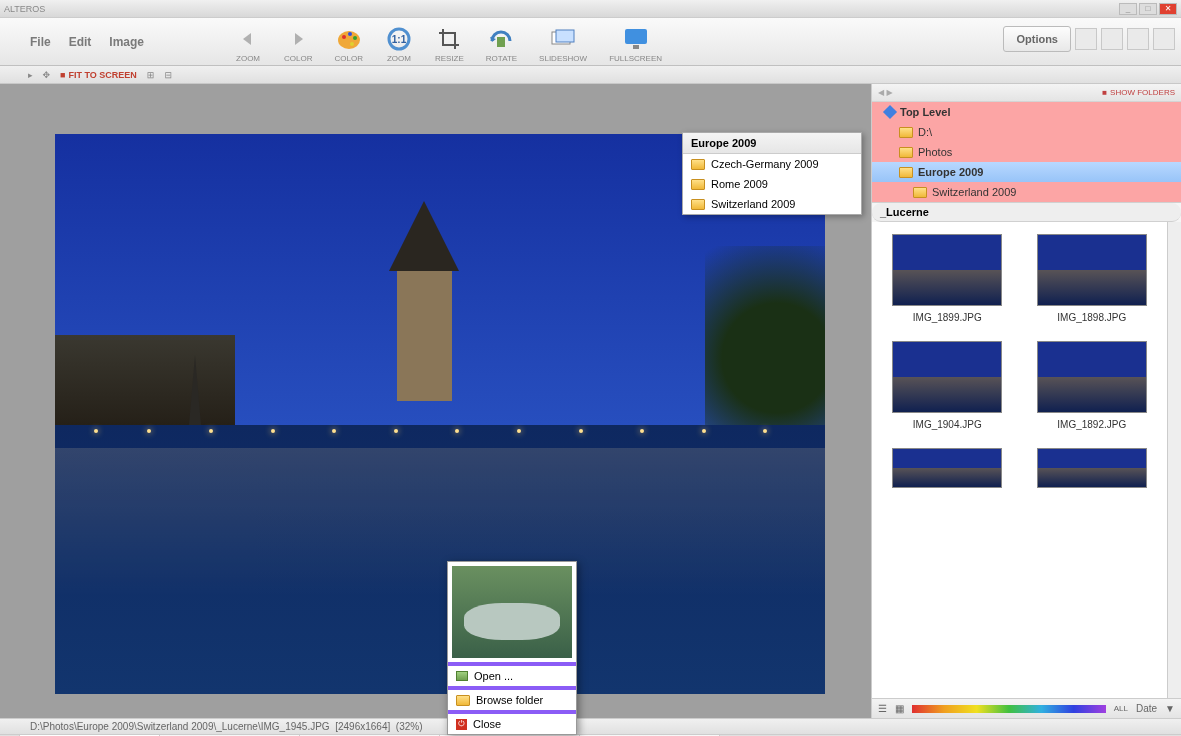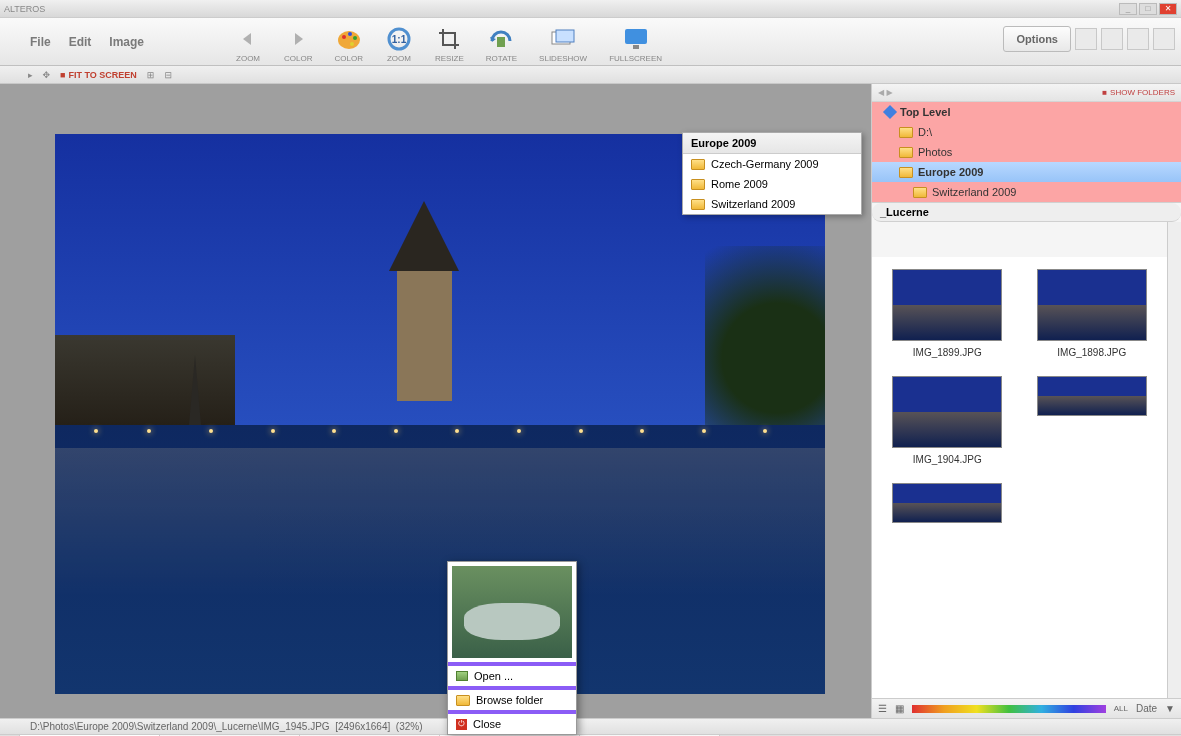--- a/index.html
+++ b/index.html
@@ -41,21 +41,21 @@
 
 .side-panel { width:310px; background:#f5f5f5; border-left:1px solid #ccc; display:flex; flex-direction:column;}
 .side-nav { height:18px; background:linear-gradient(#f4f4f4,#e4e4e4); display:flex; justify-content:space-between; align-items:center; padding:0 6px; font-size:8px; color:#c04040; border-bottom:1px solid #d4d4d4;}
 .folder-tree { background:#fca5a5; border-bottom:1px solid #d0d0d0;}
 .tree-row { display:flex; align-items:center; height:20px; padding:0 8px; font-size:11px; color:#333; cursor:pointer; gap:5px;}
 .tree-row.sel { background:linear-gradient(#b8d8ff,#98c4f8); font-weight:bold;}
 .tree-row .indent{ display:inline-block;}
 .folder-ico{ width:14px;height:11px;background:linear-gradient(#ffe088,#f0b838);border-radius:1px;border:1px solid #c89020;}
 .diamond-ico{ width:10px;height:10px;background:#4080e0;transform:rotate(45deg);}
 .section-label { background:#eee; padding:3px 8px; font-size:11px; font-weight:bold; border-bottom:1px solid #d0d0d0;border-radius:9px;}
-.thumb-grid { flex:1; background:#fff; overflow-y:auto; padding:12px 8px; display:grid; grid-template-columns:1fr 1fr; gap:18px 10px; align-content:start;margin-top:35px;}
+.thumb-grid { flex:1; background:#fff; overflow-y:auto; padding:12px 8px; display:grid; grid-template-columns:1fr 1fr; gap:18px 10px; align-content:start;}
 .thumb-cell { display:flex; flex-direction:column; align-items:center; gap:6px; font-size:10px; color:#333;}
 .thumb-img { width:110px; height:72px; background:linear-gradient(to bottom,#1a3090 50%,#102050 50%); border:1px solid #888; position:relative;}
 .thumb-img::after{content:"";position:absolute;left:0;right:0;bottom:0;height:50%;background:linear-gradient(rgba(255,200,100,.3),transparent);}
 .side-footer { height:20px; background:linear-gradient(#f4f4f4,#e4e4e4); display:flex; align-items:center; padding:0 6px; gap:8px; font-size:10px; color:#666; border-top:1px solid #ccc;}
 .color-strip{ height:8px; flex:1; background:linear-gradient(to right,#e03030,#f0a020,#f0e020,#40c040,#30b0e0,#3040e0,#a040e0);}
 
 .status-bar { height:16px; background:linear-gradient(#f0f0f0,#e0e0e0); font-size:10px; color:#666; display:flex; align-items:center; padding:0 30px; border-top:1px solid #ccc;}
 .tab-bar { height:20px; background:#e0e0e0; display:flex; align-items:stretch; border-top:1px solid #ccc;}
 .tab-bar .plus{ width:20px; display:flex;align-items:center;justify-content:center;color:#888;font-size:12px;border-right:1px solid #ccc;}
 .file-tab { width:140px; background:linear-gradient(#f8f8f8,#e8e8e8); border-right:1px solid #ccc; display:flex; align-items:center; padding:0 6px; font-size:10px; gap:4px;}
@@ -257,20 +257,24 @@
           </div>
           <div class="thumb-cell">
             <div class="thumb-img"></div>
             <span>IMG_1898.JPG</span>
           </div>
           <div class="thumb-cell">
             <div class="thumb-img"></div>
             <span>IMG_1904.JPG</span>
           </div>
           <div class="thumb-cell">
+            <div class="thumb-img"></div>
+            <span>IMG_1892.JPG</span>
+          </div>
+          <div class="thumb-cell">
             <div class="thumb-img" style="height: 40px;"></div>
           </div>
           <div class="thumb-cell">
             <div class="thumb-img" style="height: 40px;"></div>
           </div>
         </div>
       <div class="scroll-stub"></div>
     </div>
     <div class="side-footer">
       <span>☰</span>

